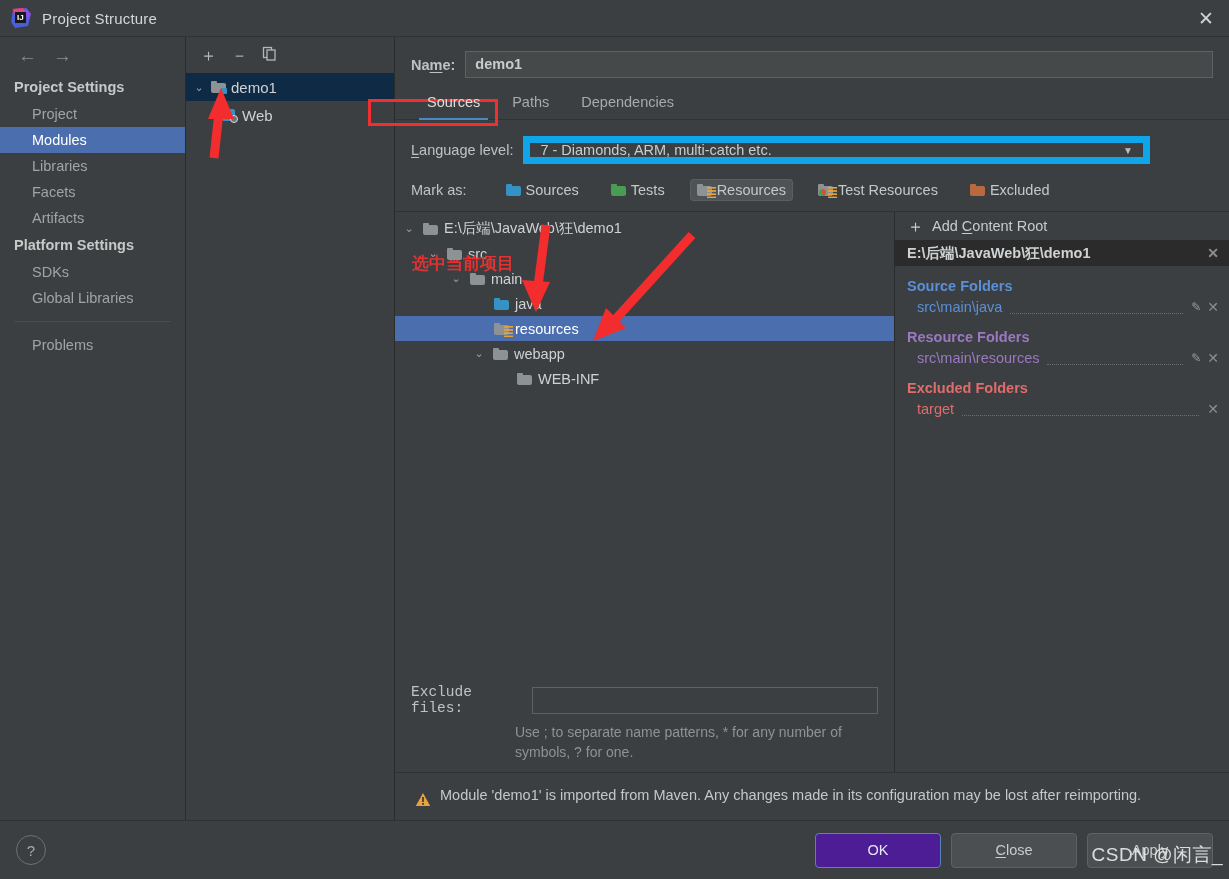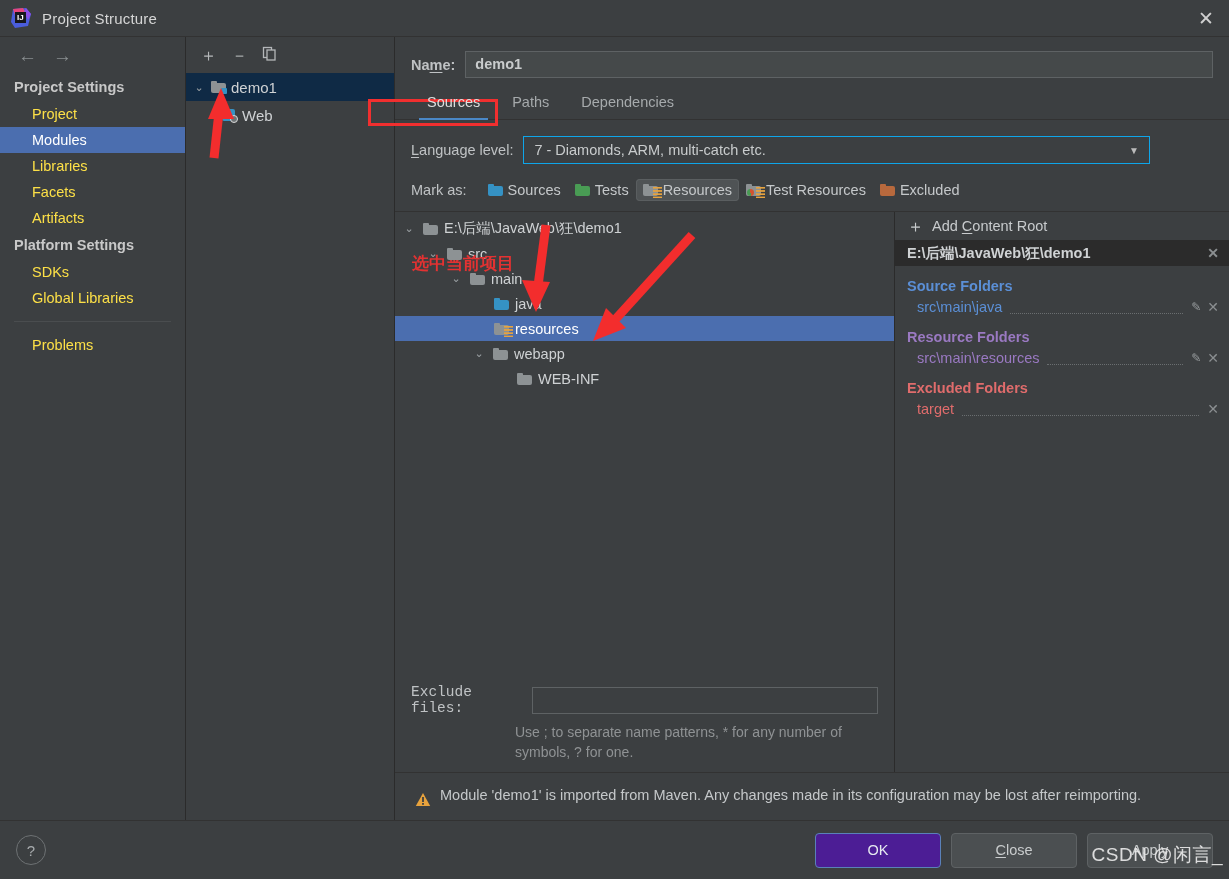--- a/index.html
+++ b/index.html
@@ -22,21 +22,21 @@
   .close-btn{position:absolute;right:0;top:0;width:46px;height:36px;display:flex;align-items:center;justify-content:center;color:#d0d0d0;font-size:19px;font-weight:300;cursor:default;}
 
   
   .main{flex:1 1 auto;display:flex;min-height:0;border-top:1px solid #323232;}
 
   
   .sidebar{width:185px;flex:0 0 185px;background:#3c3f41;border-right:1px solid #2b2b2b;display:flex;flex-direction:column;}
   .nav-arrows{height:36px;display:flex;align-items:center;gap:16px;padding:0 18px;}
   .arrow{font-size:19px;color:#8a8f91;line-height:1;}
   .grp-head{padding:6px 14px 6px 14px;font-weight:bold;color:#c8c8c8;font-size:14.5px;}
-  .nav-item{padding:5px 14px 5px 32px;font-size:14.5px;color:#fde047;}
+  .nav-item{padding:5px 14px 5px 32px;font-size:14.5px;color:#a3a3a3;}
   .nav-item.sel{background:#4b6eaf;color:#ffffff;}
   .nav-sep{height:1px;background:#4a4d4f;margin:10px 14px 10px 14px;}
 
   
   .modcol{width:208px;flex:0 0 208px;background:#3c3f41;border-right:1px solid #2b2b2b;position:relative;}
   .mod-toolbar{height:36px;display:flex;align-items:center;gap:14px;padding:0 14px;color:#b4b7b9;}
   .tb-ico{font-size:17px;line-height:1;}
   .mod-row{height:28px;display:flex;align-items:center;padding-left:6px;gap:5px;font-size:15px;color:#cfd2d4;}
   .mod-row.sel{background:#0f2a45;}
   .chev{width:14px;text-align:center;font-size:11px;color:#9aa0a3;}
@@ -65,24 +65,24 @@
   .name-row{display:flex;align-items:center;gap:10px;padding:14px 16px 0 16px;font-weight:bold;}
   .name-lbl{font-size:14.5px;color:#bfc2c4;}
   .name-input{flex:1 1 auto;height:27px;background:#45494a;border:1px solid #5e6264;color:#c9cccd;
      padding:0 9px;font-size:14.5px;font-family:inherit;box-sizing:border-box;line-height:25px;}
   .tabs{display:flex;gap:0;padding:10px 16px 0 16px;border-bottom:1px solid #323232;}
   .tab{padding:6px 16px 9px 16px;font-size:14.5px;color:#a6aaac;position:relative;}
   .tab.active{color:#dedede;}
   .tab.active:after{content:"";position:absolute;left:8px;right:8px;bottom:-1px;height:2px;background:#4a88c7;}
   .lang-row{display:flex;align-items:center;gap:10px;padding:16px 79px 0 16px;}
   .lang-lbl{font-size:14.5px;color:#bfc2c4;}
-  .lang-sel{flex:1 1 auto;height:28px;background:#3c3f41;border:1px solid #0ea5e9;color:#c9cccd;display:flex;
+  .lang-sel{flex:1 1 auto;height:28px;background:#3c3f41;border:7px solid #0ea5e9;color:#c9cccd;display:flex;
      align-items:center;justify-content:space-between;padding:0 10px;font-size:14.5px;box-sizing:border-box;}
   .caret{font-size:10px;color:#bbb;}
-  .markrow{display:flex;align-items:center;gap:0;padding:15px 16px 10px 16px;font-size:14.5px;}
+  .markrow{display:flex;align-items:center;gap:18px;padding:15px 16px 10px 16px;font-size:14.5px;}
   .mark-lbl{color:#bfc2c4;margin-right:14px;}
   .mark-btn{display:flex;align-items:center;gap:5px;padding:3px 7px;border-radius:4px;color:#c5c8ca;}
   .mark-btn.pressed{background:#4f5355;box-shadow:inset 0 0 0 1px #5a5e60;}
   .ul{text-decoration:underline;text-underline-offset:2px;}
 
   
   .split{flex:1 1 auto;display:flex;min-height:0;border-top:1px solid #323232;}
   .tree-pane{flex:1 1 auto;display:flex;flex-direction:column;min-width:0;border-right:1px solid #2b2b2b;}
   .tree{flex:1 1 auto;overflow:hidden;padding-top:4px;}
   .tnode{height:25px;display:flex;align-items:center;gap:6px;font-size:14.5px;color:#cfd2d4;padding-right:8px;}

